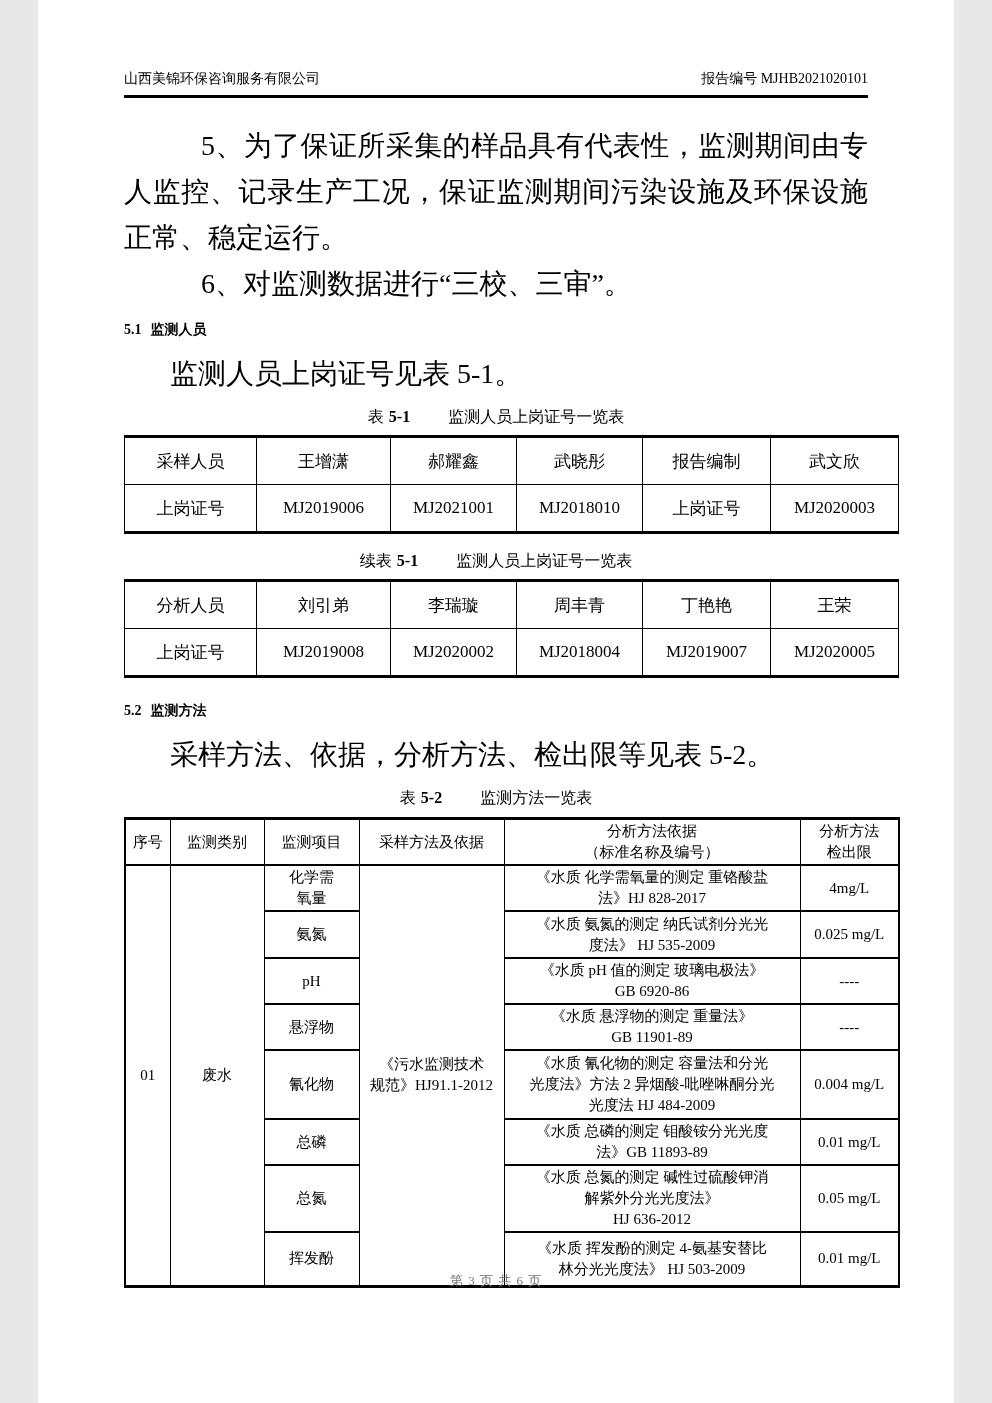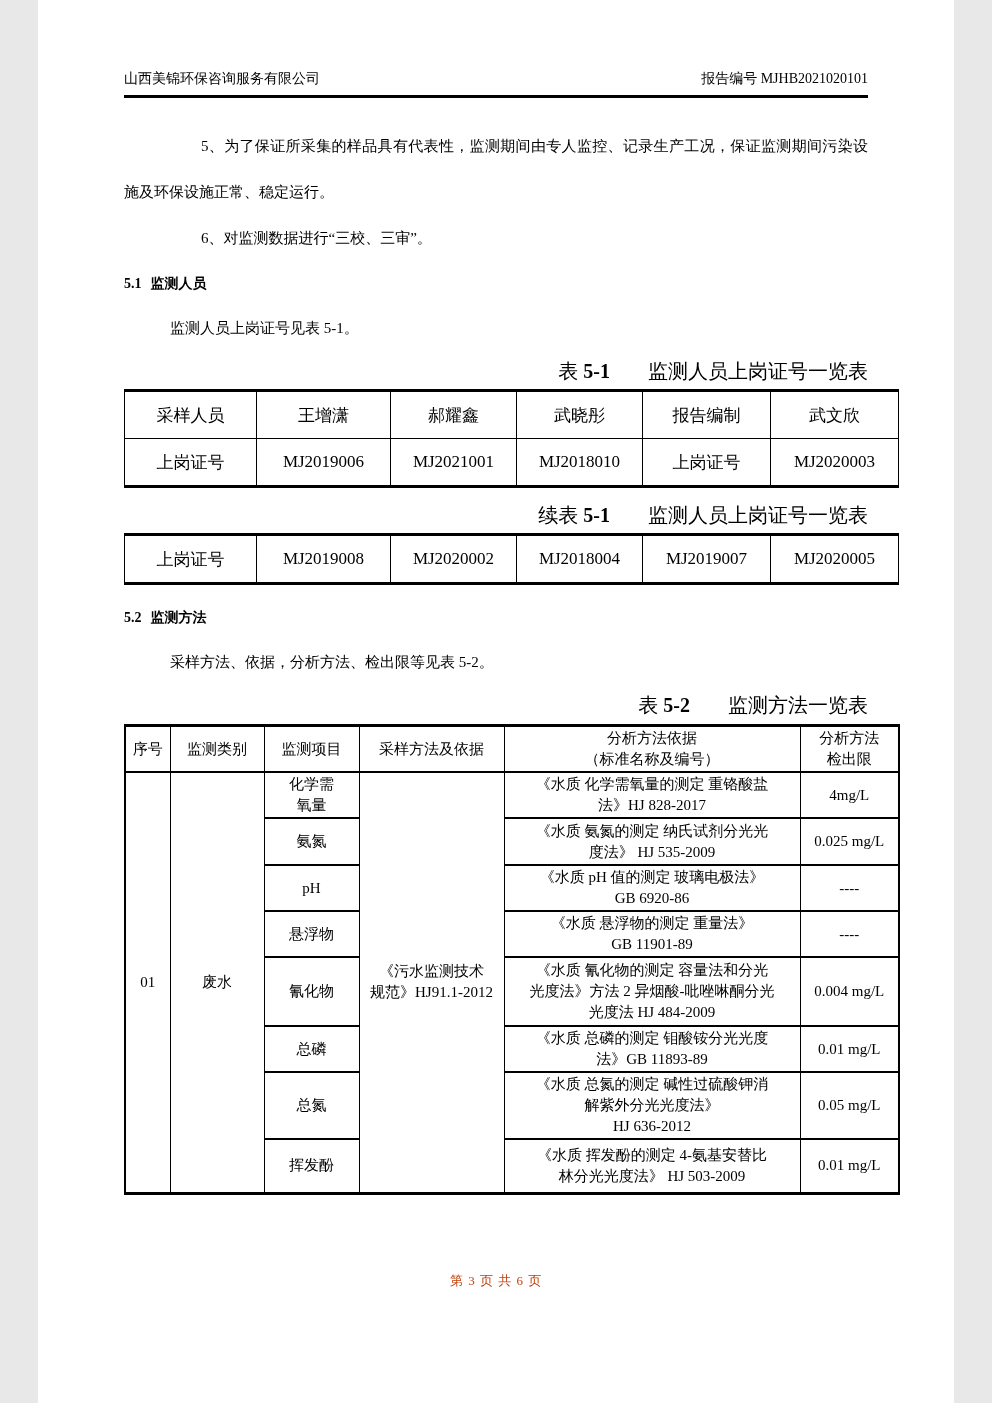--- a/index.html
+++ b/index.html
@@ -15,28 +15,28 @@
     overflow:hidden;
   }
   
   .doc-header{
     display:flex;justify-content:space-between;align-items:flex-end;
     font-size:14px;line-height:18px;
     padding-bottom:7px;
     border-bottom:3px solid #000;
   }
   
-  .para{font-size:15px;line-height:46px;text-align:justify;margin:0;}
+  .para{font-size:28px;line-height:46px;text-align:justify;margin:0;}
   .p-num{text-indent:77px;}
   .p-intro{text-indent:46px;}
   .first-para{margin-top:25px;}
   .sec-head{font-size:14px;line-height:42px;margin:2px 0 0 0;}
   .sec-head .num{font-weight:bold;margin-right:9px;}
   
-  .caption{font-size:20px;line-height:36px;text-align:right;margin-top:2px;}
+  .caption{font-size:16px;line-height:36px;text-align:center;margin-top:2px;}
   .caption .cap-no{font-weight:bold;margin-left:5px;}
   .caption .cap-title{margin-left:38px;}
   .caption.cont{margin-top:9px;}
   
   table{border-collapse:collapse;table-layout:fixed;margin:0 auto;}
   .t51{
     width:774px;
     border-top:3px solid #000;border-bottom:3px solid #000;
     border-left:1px solid #000;border-right:1px solid #000;
   }
@@ -57,21 +57,21 @@
     border-top-width:2px;border-bottom-width:2px;
     font-weight:normal;
     text-align:center;vertical-align:middle;
     font-size:15px;line-height:21px;
     padding:1px 3px;
   }
   .pre{white-space:pre-line;}
   
   .page-footer{
     position:absolute;left:0;right:0;top:1272px;
-    text-align:center;font-size:13px;color:#c2410c;
+    text-align:center;font-size:13px;color:#737373;
     letter-spacing:1px;
   }
 </style>
 </head>
 <body>
 
 <div class="page">
 
   <div class="doc-header">
     <span>山西美锦环保咨询服务有限公司</span>
@@ -121,20 +121,28 @@
   <table class="t51">
     <colgroup>
         <col style="width:132px">
         <col style="width:134px">
         <col style="width:126px">
         <col style="width:126px">
         <col style="width:128px">
         <col style="width:128px">
       </colgroup>
     <tbody>
+        <tr>
+      <td>分析人员</td>
+      <td>刘引弟</td>
+      <td>李瑞璇</td>
+      <td>周丰青</td>
+      <td>丁艳艳</td>
+      <td>王荣</td>
+    </tr>
     <tr>
       <td>上岗证号</td>
       <td>MJ2019008</td>
       <td>MJ2020002</td>
       <td>MJ2018004</td>
       <td>MJ2019007</td>
       <td>MJ2020005</td>
     </tr>
   </tbody>
     </table>

